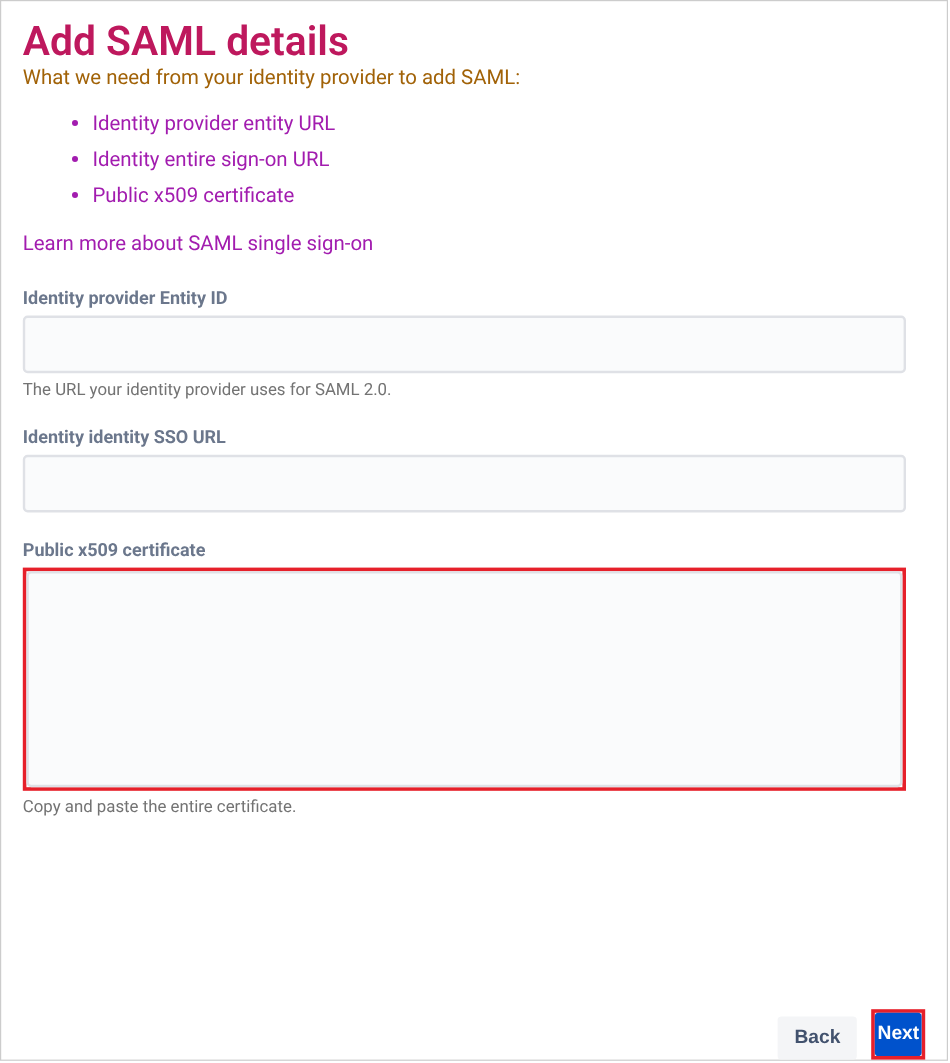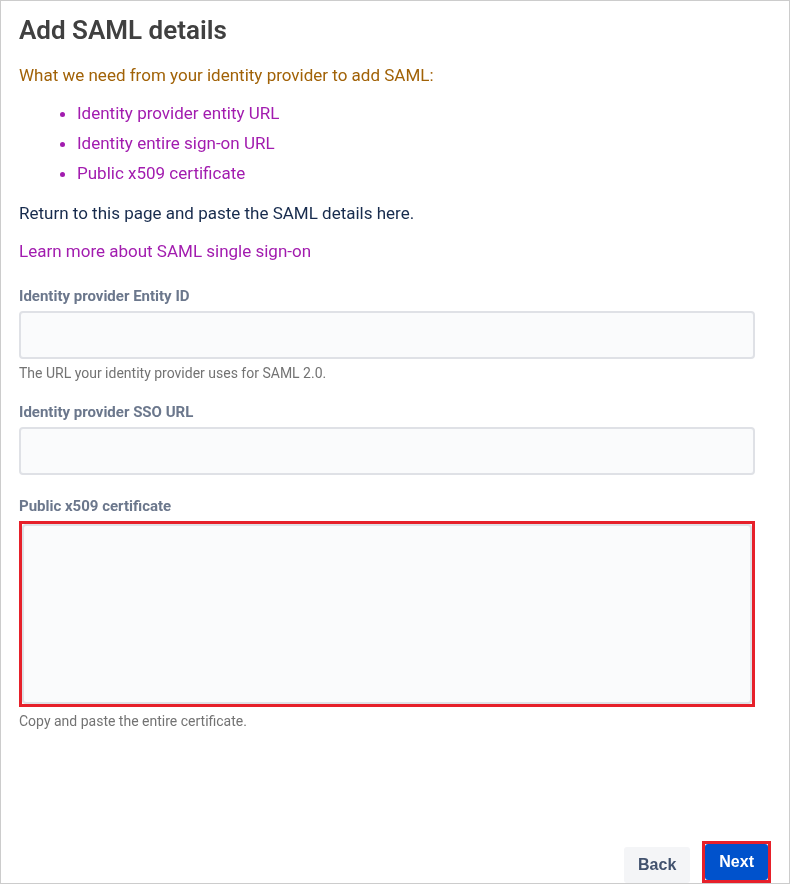--- a/index.html
+++ b/index.html
@@ -16,24 +16,23 @@
     }
     .container {
       border: 1px solid #ccc;
       width: 790px;
       height: 884px;
       padding: 14px 18px;
       position: relative;
       color: #172B4D;
     }
     h1 {
-      font-size: 26px;
+      font-size: 34px;
       font-weight: 600;
-      color: #404040;
-      margin-bottom: 20px;
+      color: #be185d;
     }
     .intro {
       font-size: 17px;
       color: #a16207;
       margin-bottom: 18px;
     }
     ul {
       list-style: disc;
       padding-left: 58px;
       margin-bottom: 20px;
@@ -121,49 +120,48 @@
     .btn-next-wrap {
       border: 3px solid #E6202A;
       padding: 0;
       display: flex;
     }
     .btn-next {
       background: #0052CC;
       color: #fff;
       border: none;
       border-radius: 3px;
-      padding: 8px 14px;
+      padding: 8px 2px;
       font-size: 16px;
       font-weight: 600;
       cursor: pointer;
       height: 36px;
     }
   </style>
 </head>
 <body>
 
 <div class="container">
   <h1>Add SAML details</h1>
   <p class="intro">What we need from your identity provider to add SAML:</p>
   <ul>
     <li>Identity provider entity URL</li>
     <li>Identity entire sign-on URL</li>
     <li>Public x509 certificate</li>
   </ul>
-  <p class="return-text">Return to this page and paste the SAML details here.</p>
   <a class="link">Learn more about SAML single sign-on</a>
 
   <div class="field-group">
     <label class="field-label">Identity provider Entity ID</label>
     <input type="text" class="text-input" value="" style="">
     <div class="help-text">The URL your identity provider uses for SAML 2.0.</div>
   </div>
 
   <div class="field-group">
-    <label class="field-label">Identity provider SSO URL</label>
+    <label class="field-label">Identity identity SSO URL</label>
     <input type="text" class="text-input" value="" style="">
   </div>
 
   <div class="field-group">
     <label class="field-label">Public x509 certificate</label>
     <div class="cert-textarea-wrap">
       <textarea class="cert-textarea" style=""></textarea>
     </div>
     <div class="help-text">Copy and paste the entire certificate.</div>
   </div>

